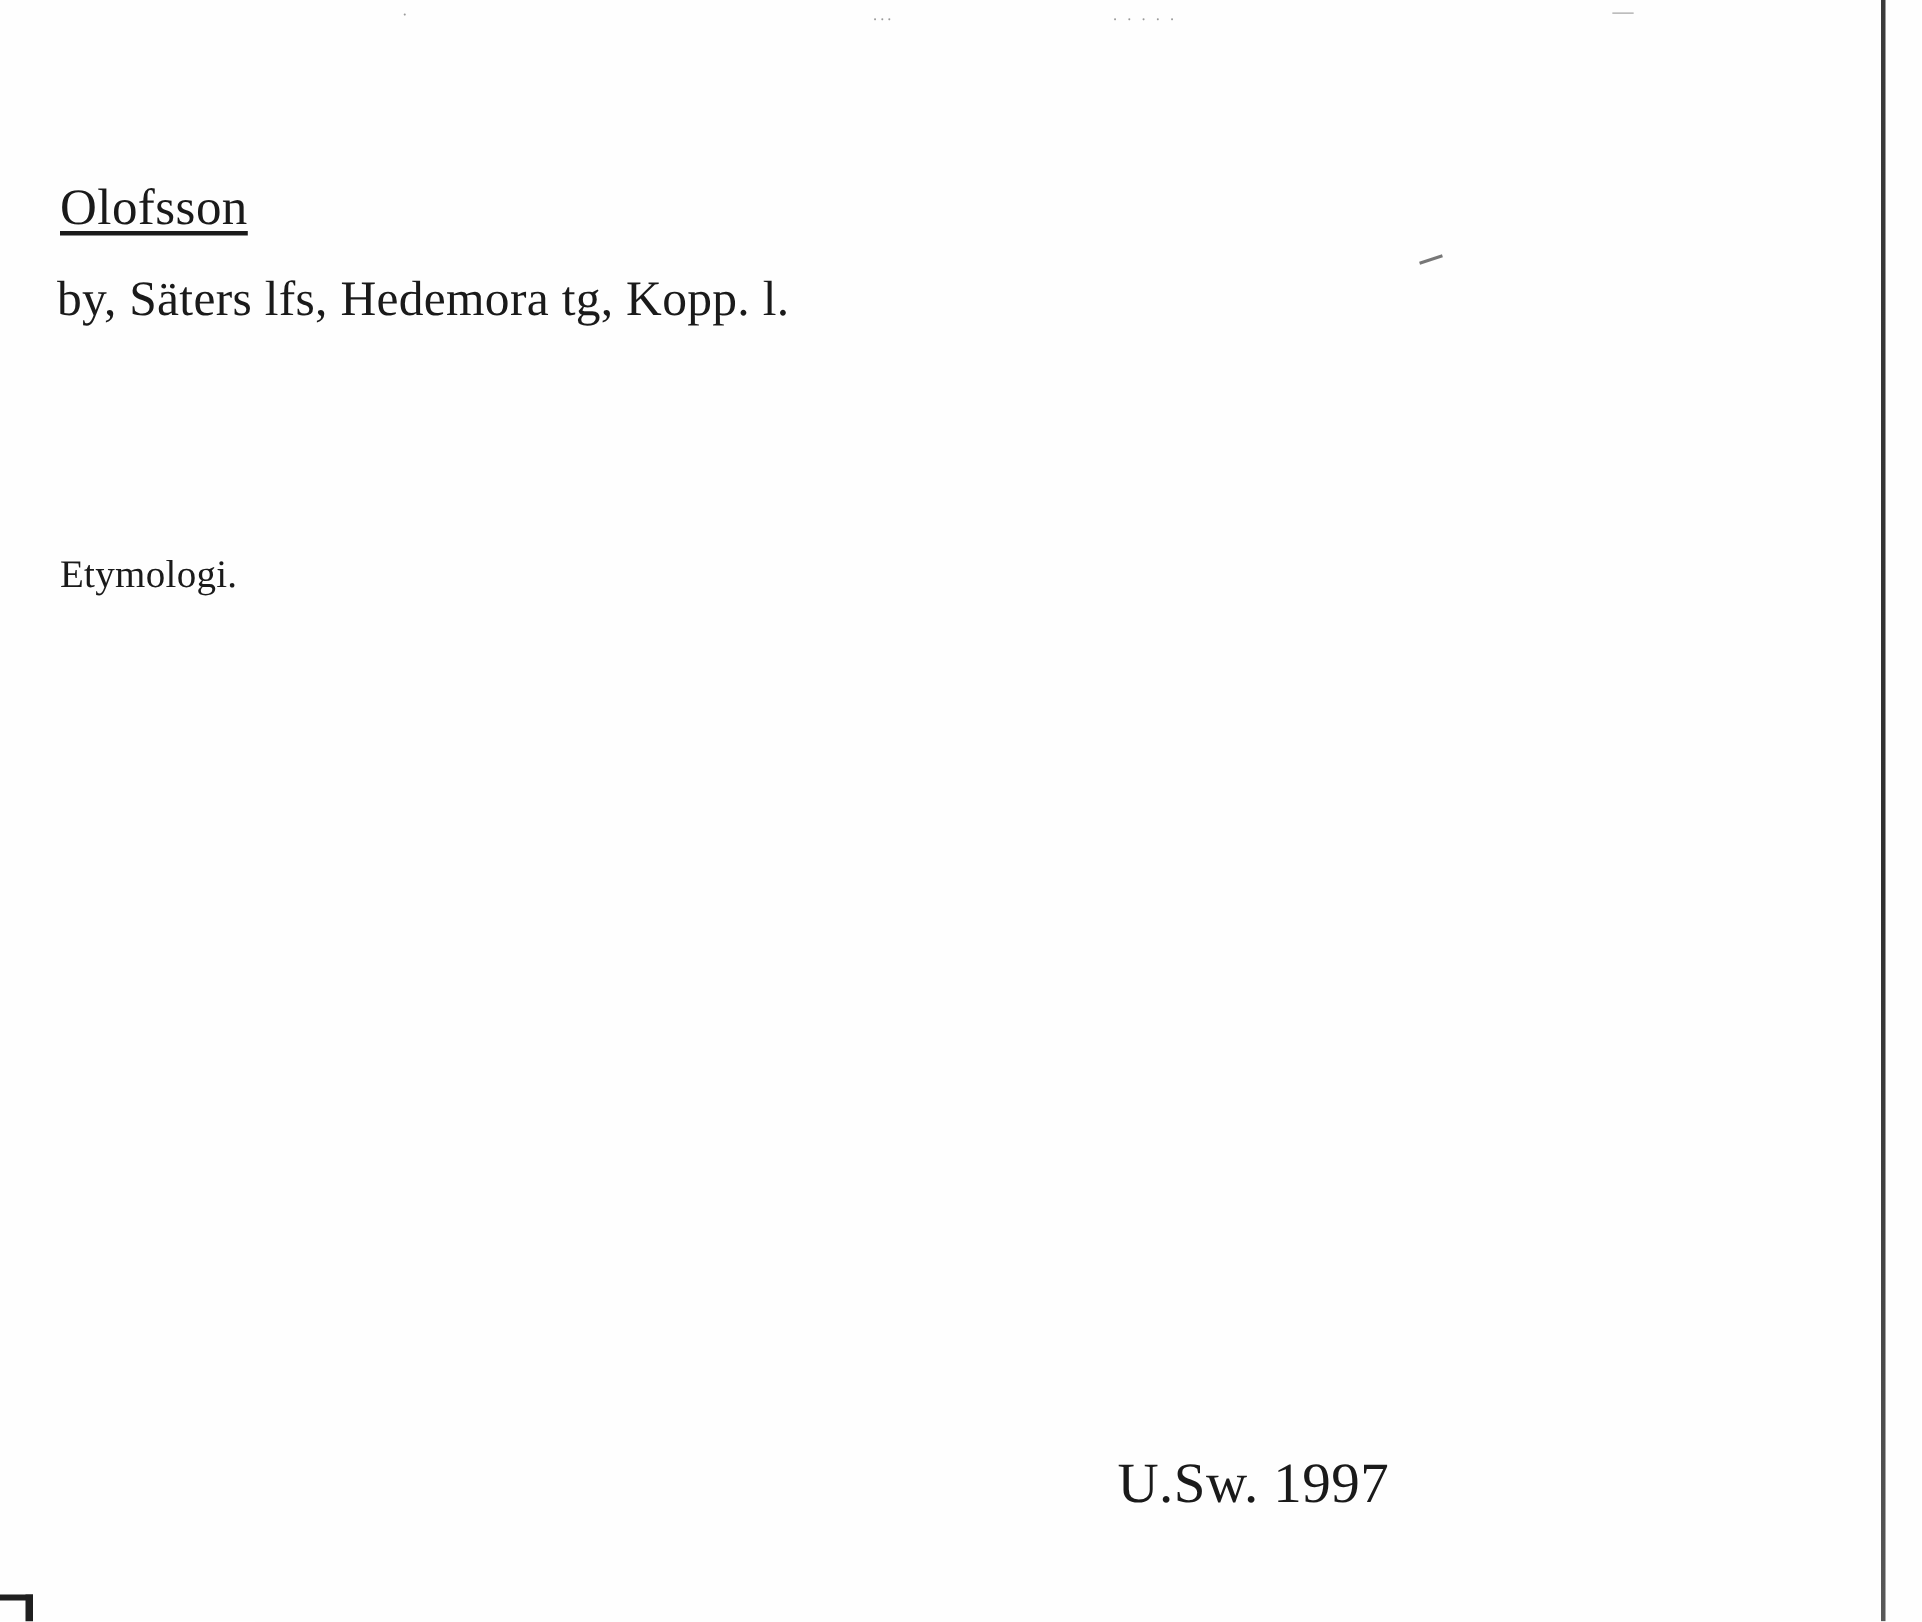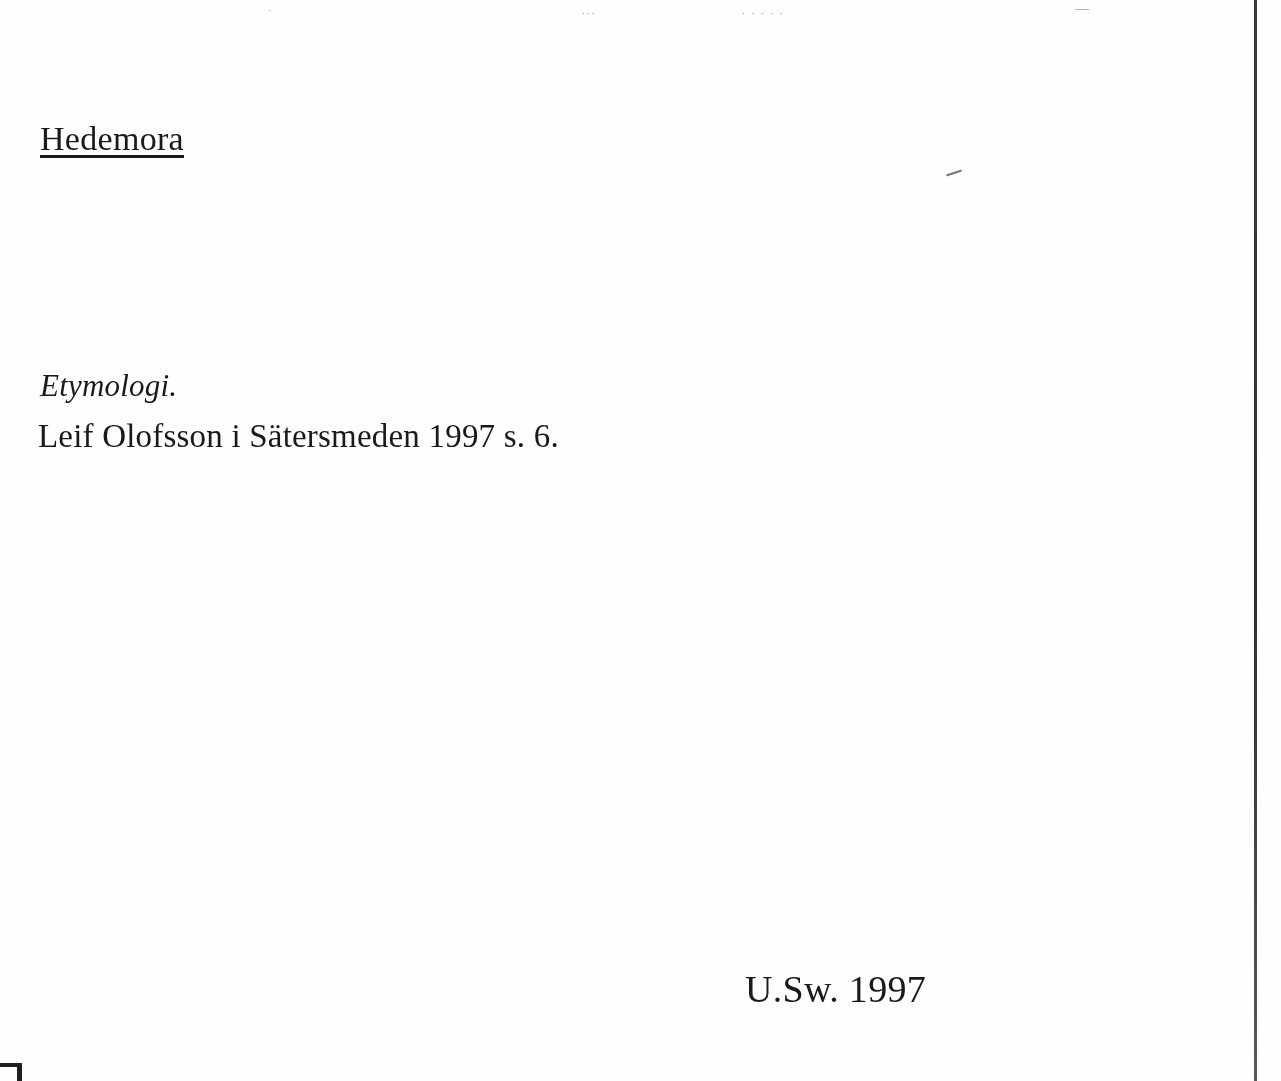--- a/index.html
+++ b/index.html
@@ -79,24 +79,23 @@
     top: 182px;
     font-size: 33px;
     line-height: 1.15;
     letter-spacing: .2px;
     white-space: nowrap;
   }
   .section-label {
     position: absolute;
     left: 40px;
     top: 370px;
-    font-size: 31px;
+    font-size: 26px;
     line-height: 1;
     letter-spacing: .2px;
-    font-style: italic;
   }
   .reference {
     position: absolute;
     left: 38px;
     top: 418px;
     font-size: 33px;
     line-height: 1.15;
     letter-spacing: .2px;
     white-space: nowrap;
   }
@@ -124,28 +123,28 @@
 
 <div class="page">
 
   <div class="speck-row" style="left:268px;">·</div>
   <div class="speck-row" style="left:582px;">...</div>
   <div class="speck-row" style="left:742px;">. . . . .</div>
   <div class="speck-row" style="left:1075px; top:1px; font-size:14px;">—</div>
 
   <div class="edge-line"></div>
 
-  <div class="headword">Hedemora</div>
+  <div class="headword">Olofsson</div>
 
+  <div class="subline">by, Säters lfs, Hedemora tg, Kopp. l.</div>
 
   <div class="tick-mark"></div>
 
   <div class="section-label">Etymologi.</div>
 
-  <div class="reference">Leif Olofsson i Sätersmeden 1997 s. 6.</div>
 
   <div class="source-stamp">U.Sw. 1997</div>
 
   <div class="crop-mark">
     <div class="h"></div>
     <div class="v"></div>
   </div>
 
 </div>
 

